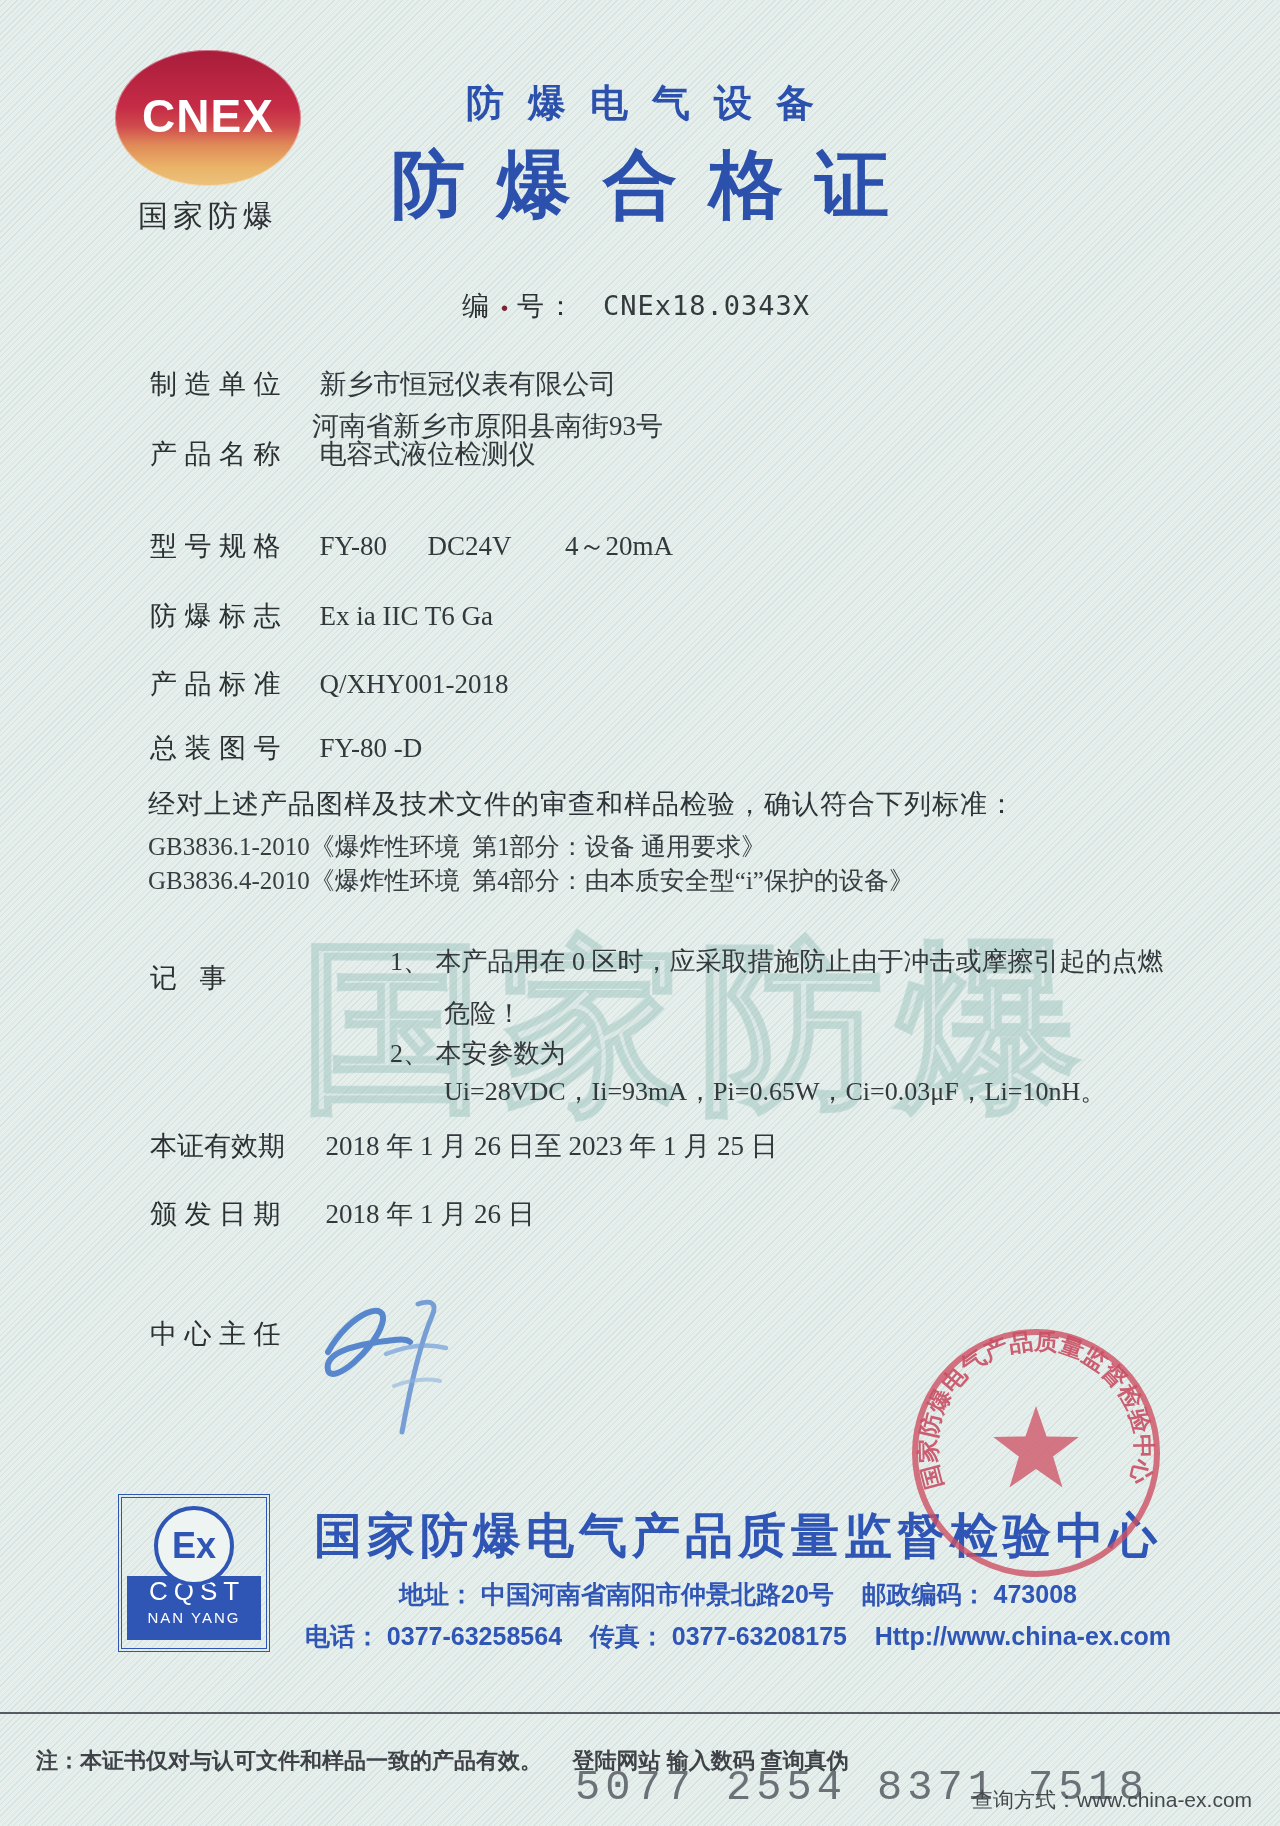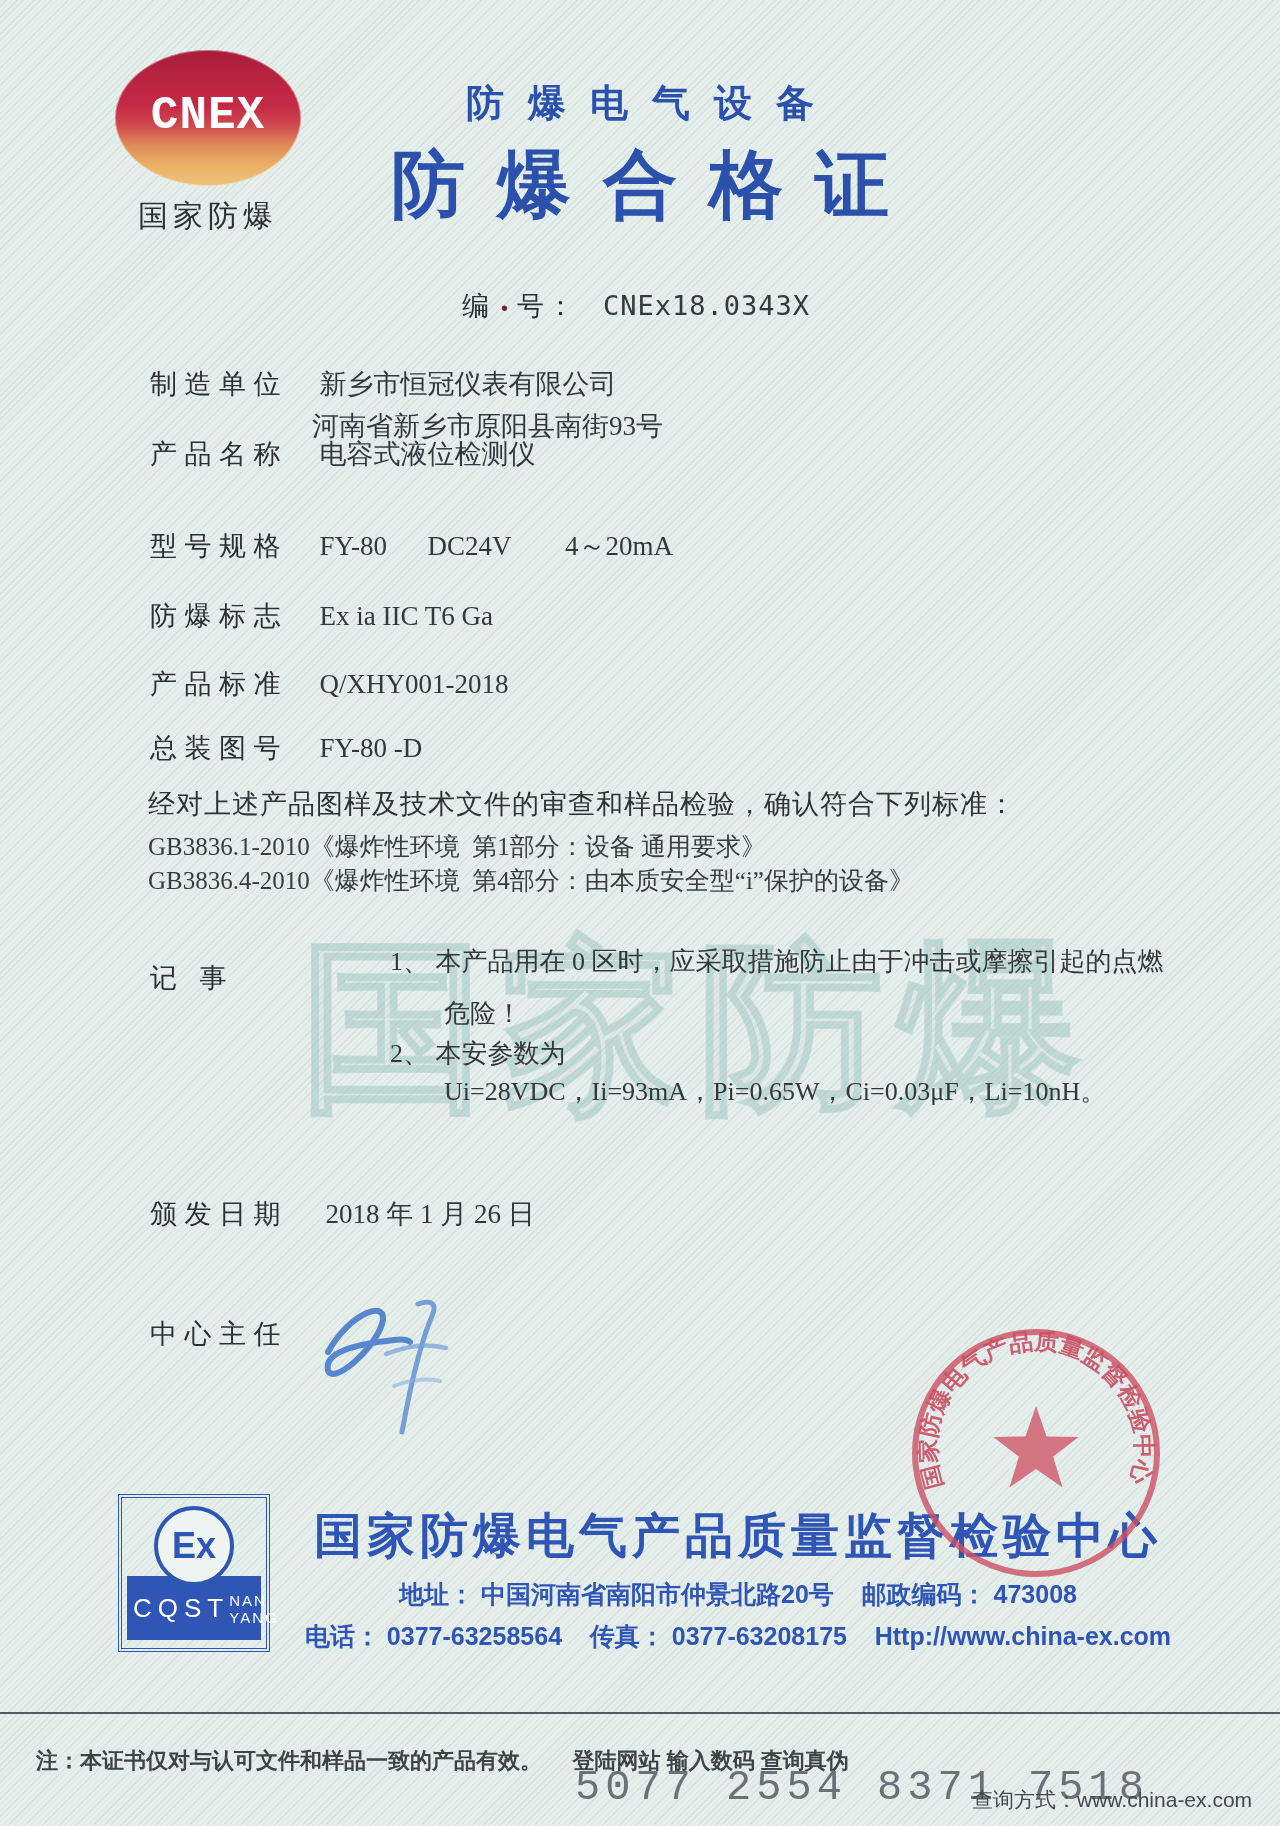--- a/index.html
+++ b/index.html
@@ -7,21 +7,21 @@
   .page{
     position:relative; width:1280px; height:1826px; overflow:hidden;
     background-color:#e7efed;
     background-image:repeating-linear-gradient(135deg, rgba(182,206,202,0.35) 0px, rgba(182,206,202,0.35) 1px, transparent 1px, transparent 4px);
     font-family:"Liberation Sans", sans-serif;
     color:#2e3337;
   }
   .abs{position:absolute;}
 
   
-  .logo{left:112px; top:50px; width:192px; text-align:center;font-family:Liberation Mono, monospace;}
+  .logo{left:112px; top:50px; width:192px; text-align:center;}
   .logo-ellipse{
     width:186px; height:136px; border-radius:50%; margin:0 auto;
     background:linear-gradient(to bottom,#a81d3b 0%,#c62b46 42%,#cf4a4e 56%,#e08b58 70%,#eab368 86%,#edc27d 100%);
     display:flex; align-items:center; justify-content:center;
     box-shadow:0 0 0 1px rgba(255,255,255,0.4) inset;
   }
   .logo-text{color:#ffffff; font-size:46px; font-weight:bold; letter-spacing:1px; margin-top:-4px;}
   .logo-caption{margin-top:10px; font-size:30px; letter-spacing:5px; color:#2e3236;}
 
   .subtitle{left:0; right:0; top:78px; text-align:center; font-size:38px; font-weight:bold;
@@ -56,21 +56,21 @@
   .watermark{left:300px; top:905px; font-size:185px; font-weight:bold; letter-spacing:14px;
     color:rgba(150,192,186,0.12); -webkit-text-stroke:2px rgba(150,192,186,0.40); pointer-events:none;}
 
   
   .badge{left:118px; top:1494px; width:152px; height:158px; border:4px double #2f55b5;
     box-sizing:border-box; display:flex; flex-direction:column; align-items:center; background:transparent;}
   .badge .excircle{width:72px; height:72px; border:4px solid #2f55b5; border-radius:50%;
     background:#eef4f2; display:flex; align-items:center; justify-content:center; margin-top:8px; z-index:2;}
   .badge .extext{color:#2f55b5; font-size:36px; font-weight:bold;}
   .badge .bluebox{width:134px; height:64px; background:#2f55b5; margin-top:-10px; z-index:1;
-    display:flex; align-items:center; justify-content:flex-start;}
+    display:flex; flex-direction:column; align-items:center; justify-content:flex-start;}
   .badge .cqst{color:#ffffff; font-size:26px; letter-spacing:6px; padding-left:6px;}
   .badge .nanyang{color:#ffffff; font-size:15px; letter-spacing:2px; margin-top:2px;}
 
   .orgname{left:258px; top:1504px; width:960px; text-align:center; font-size:48px; font-weight:bold;
     color:#2f55b5; letter-spacing:5px; font-family:"Liberation Serif", serif;}
   .orgaddr{left:258px; top:1578px; width:960px; text-align:center; font-size:25px; font-weight:bold;
     color:#2f55b5; white-space:pre;}
   .orgphone{left:258px; top:1620px; width:960px; text-align:center; font-size:25px; font-weight:bold;
     color:#2f55b5; white-space:pre;}
 
@@ -141,20 +141,24 @@
   <div class="abs decl-intro">经对上述产品图样及技术文件的审查和样品检验，确认符合下列标准：</div>
   <div class="std" style="top:830px">GB3836.1-2010《爆炸性环境  第1部分：设备 通用要求》</div>
   <div class="std" style="top:864px">GB3836.4-2010《爆炸性环境  第4部分：由本质安全型“i”保护的设备》</div>
 
   <div class="abs rem-label">记   事</div>
   <div class="rem" style="left:390px; top:944px">1、 本产品用在 0 区时，应采取措施防止由于冲击或摩擦引起的点燃</div>
   <div class="rem" style="left:444px; top:996px">危险！</div>
   <div class="rem" style="left:390px; top:1036px">2、 本安参数为</div>
   <div class="rem" style="left:444px; top:1074px">Ui=28VDC，Ii=93mA，Pi=0.65W，Ci=0.03μF，Li=10nH。</div>
 
+  <div class="vrow" style="top:1128px">
+    <span class="vlabel">本证有效期</span>
+    <span class="vvalue">2018 年 1 月 26 日至 2023 年 1 月 25 日</span>
+  </div>
   <div class="vrow" style="top:1196px">
     <span class="vlabel">颁 发 日 期</span>
     <span class="vvalue">2018 年 1 月 26 日</span>
   </div>
 
   <div class="abs director">中 心 主 任</div>
   <svg class="abs sig" width="200" height="170" viewBox="0 0 200 170">
     <g fill="none" stroke-linecap="round" stroke-linejoin="round">
       <path d="M 30,62 C 52,22 92,8 84,34 C 76,60 34,96 30,80 C 26,62 58,54 96,50 C 104,49 110,50 112,52" stroke="#3e74c8" stroke-width="6" opacity="0.85"></path>
       <path d="M 120,14 C 132,10 140,12 134,26 C 122,54 112,98 104,142" stroke="#5b8bd0" stroke-width="5" opacity="0.8"></path>

